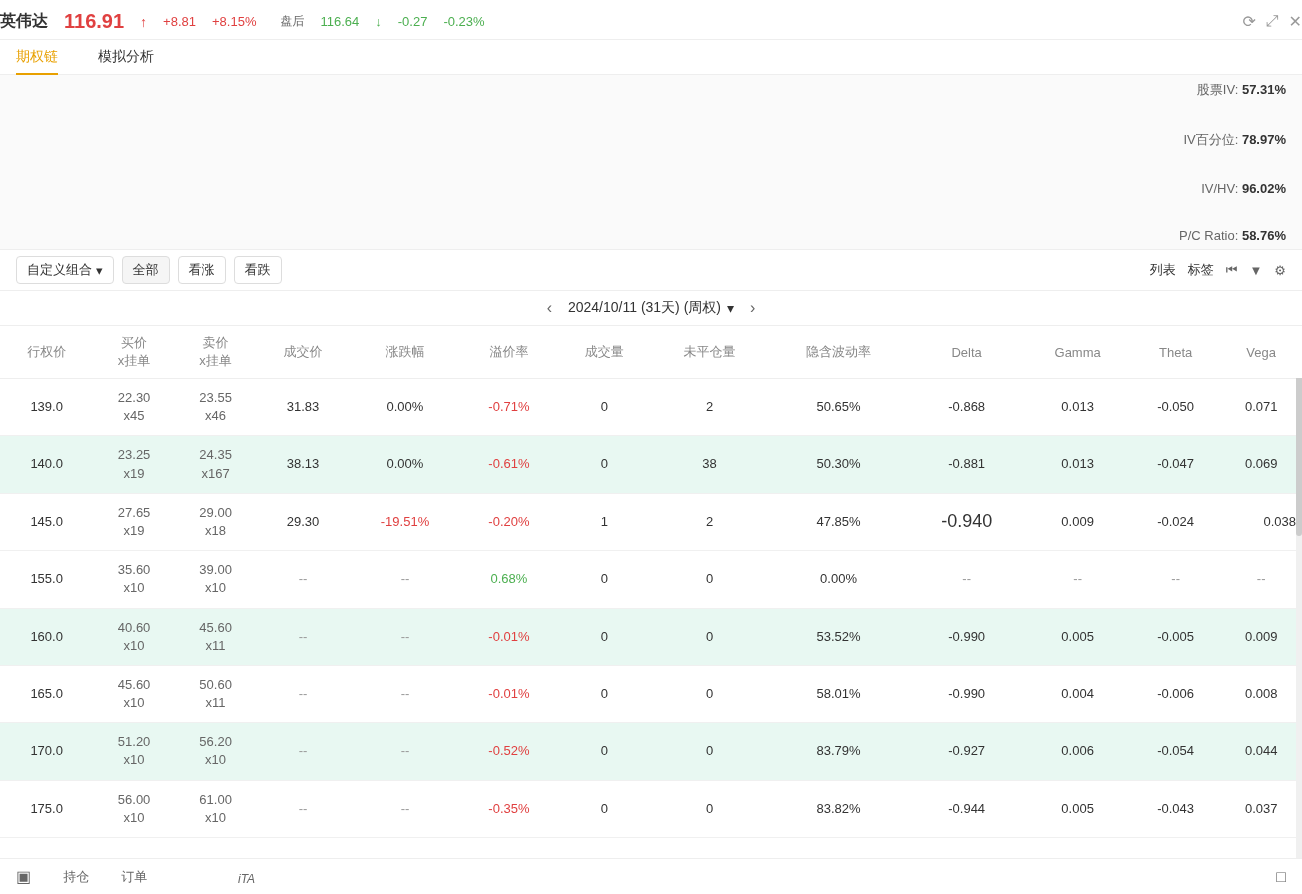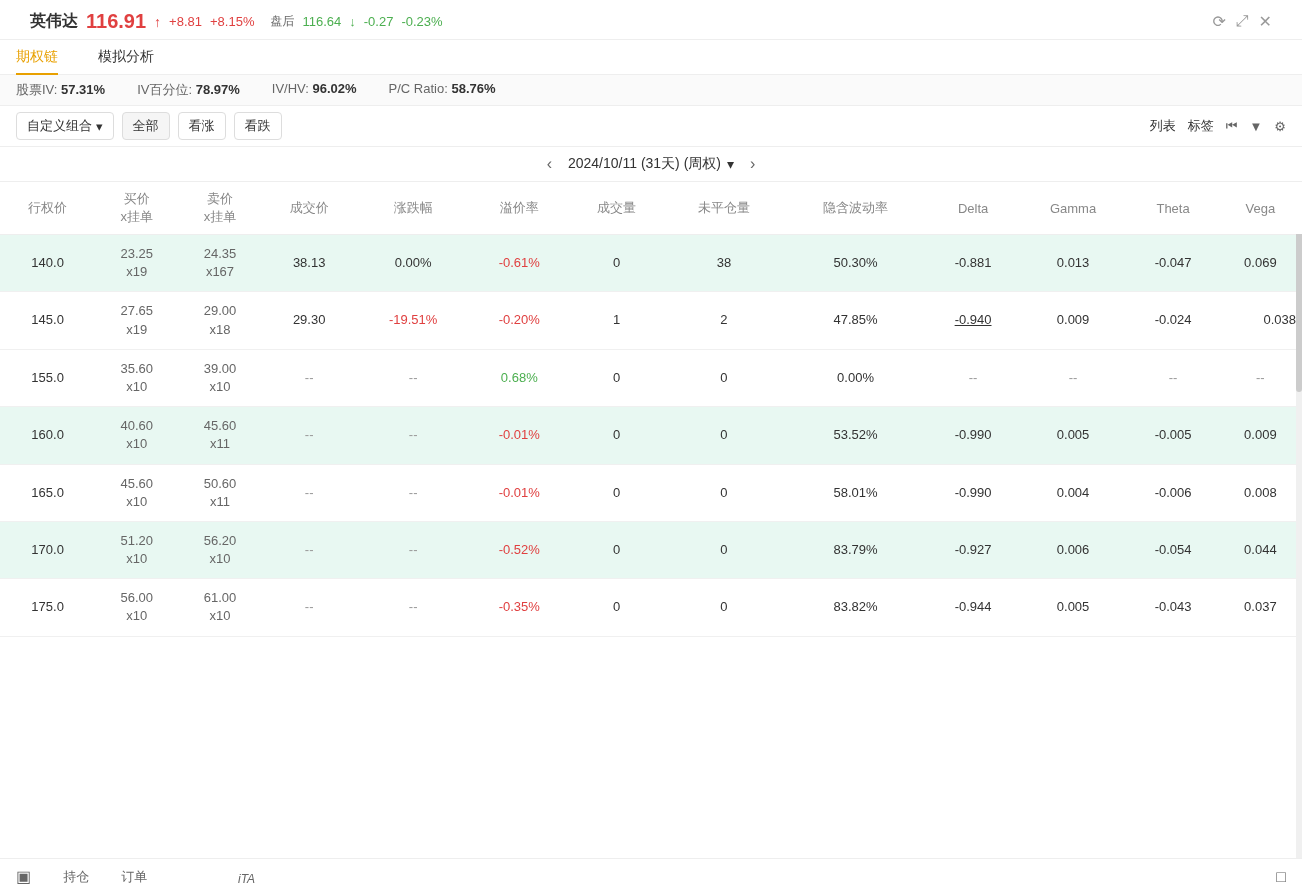--- a/index.html
+++ b/index.html
@@ -8,25 +8,25 @@
       font-size: 13px;
       background: #fff;
       color: #333;
       width: 1302px;
       height: 894px;
       overflow: hidden;
       display: flex;
       flex-direction: column;
     }
     .header {
-      padding: 10px 30px 6px;
-      border-bottom: 1px solid #eee;
-      display: flex;
-      align-items: center;
-      gap: 8px;
+      padding: 10px 0 6px;
+      border-bottom: 1px solid #eee;
+      display: flex;
+      align-items: center;
+      gap: 16px;
     }
     .stock-name {
       font-size: 16px;
       font-weight: bold;
       color: #333;
     }
     .stock-price {
       font-size: 20px;
       font-weight: bold;
       color: #e04040;
@@ -64,27 +64,28 @@
       content: '';
       position: absolute;
       bottom: -1px;
       left: 0;
       right: 0;
       height: 2px;
       background: #e8a000;
     }
     .stats-bar {
       display: flex;
-      align-items: flex-start;
+      align-items: flex-end;
       padding: 6px 16px;
       gap: 32px;
       background: #fafafa;
       border-bottom: 1px solid #eee;
       font-size: 13px;
       color: #666;
+      flex-direction: column;
     }
     .stats-bar span strong { color: #333; }
     .toolbar {
       display: flex;
       align-items: center;
       padding: 6px 16px;
       border-bottom: 1px solid #eee;
       gap: 8px;
     }
     .btn-custom {
@@ -294,20 +295,37 @@
         <th>成交量</th>
         <th>未平仓量</th>
         <th>隐含波动率</th>
         <th>Delta</th>
         <th>Gamma</th>
         <th>Theta</th>
         <th>Vega</th>
       </tr>
     </thead>
     <tbody id="table-body">
+    <tr style="background: rgb(255, 255, 255); border-bottom: 1px solid rgb(240, 240, 240);">
+          <td class="strike-col" style="white-space: pre-line; text-align: center; padding: 10px 6px; font-size: 13px;">139.0</td>
+          <td class="bid-ask" style="white-space: pre-line; text-align: center; padding: 10px 6px; font-size: 13px;">22.30
+x45</td>
+          <td class="bid-ask" style="white-space: pre-line; text-align: center; padding: 10px 6px; font-size: 13px;">23.55
+x46</td>
+          <td style="white-space: pre-line; text-align: center; padding: 10px 6px; font-size: 13px;">31.83</td>
+          <td style="white-space: pre-line; text-align: center; padding: 10px 6px; font-size: 13px;">0.00%</td>
+          <td class="red" style="white-space: pre-line; text-align: center; padding: 10px 6px; font-size: 13px;">-0.71%</td>
+          <td style="white-space: pre-line; text-align: center; padding: 10px 6px; font-size: 13px;">0</td>
+          <td style="white-space: pre-line; text-align: center; padding: 10px 6px; font-size: 13px;">2</td>
+          <td style="white-space: pre-line; text-align: center; padding: 10px 6px; font-size: 13px;">50.65%</td>
+          <td style="white-space: pre-line; text-align: center; padding: 10px 6px; font-size: 13px;">-0.868</td>
+          <td style="white-space: pre-line; text-align: center; padding: 10px 6px; font-size: 13px;">0.013</td>
+          <td style="white-space: pre-line; text-align: center; padding: 10px 6px; font-size: 13px;">-0.050</td>
+          <td style="white-space: pre-line; text-align: center; padding: 10px 6px; font-size: 13px;">0.071</td>
+        </tr>
         <tr style="background: rgb(232, 248, 242); border-bottom: 1px solid rgb(240, 240, 240);">
           <td class="strike-col" style="white-space: pre-line; text-align: center; padding: 10px 6px; font-size: 13px;">140.0</td>
           <td class="bid-ask" style="white-space: pre-line; text-align: center; padding: 10px 6px; font-size: 13px;">23.25
 x19</td>
           <td class="bid-ask" style="white-space: pre-line; text-align: center; padding: 10px 6px; font-size: 13px;">24.35
 x167</td>
           <td style="white-space: pre-line; text-align: center; padding: 10px 6px; font-size: 13px;">38.13</td>
           <td style="white-space: pre-line; text-align: center; padding: 10px 6px; font-size: 13px;">0.00%</td>
           <td class="red" style="white-space: pre-line; text-align: center; padding: 10px 6px; font-size: 13px;">-0.61%</td>
           <td style="white-space: pre-line; text-align: center; padding: 10px 6px; font-size: 13px;">0</td>
@@ -323,21 +341,21 @@
           <td class="bid-ask" style="white-space: pre-line; text-align: center; padding: 10px 6px; font-size: 13px;">27.65
 x19</td>
           <td class="bid-ask" style="white-space: pre-line; text-align: center; padding: 10px 6px; font-size: 13px;">29.00
 x18</td>
           <td style="white-space: pre-line; text-align: center; padding: 10px 6px; font-size: 13px;">29.30</td>
           <td class="red" style="white-space: pre-line; text-align: center; padding: 10px 6px; font-size: 13px;">-19.51%</td>
           <td class="red" style="white-space: pre-line; text-align: center; padding: 10px 6px; font-size: 13px;">-0.20%</td>
           <td style="white-space: pre-line; text-align: center; padding: 10px 6px; font-size: 13px;">1</td>
           <td style="white-space: pre-line; text-align: center; padding: 10px 6px; font-size: 13px;">2</td>
           <td style="white-space: pre-line; text-align: center; padding: 10px 6px; font-size: 13px;">47.85%</td>
-          <td style="white-space: pre-line; text-align: center; padding: 10px 6px; font-size: 13px; text-decoration: underline;">-0.940</td>
+          <td style="white-space: pre-line; text-align: center; padding: 10px 6px; font-size: 18px;">-0.940</td>
           <td style="white-space: pre-line; text-align: center; padding: 10px 6px; font-size: 13px;">0.009</td>
           <td style="white-space: pre-line; text-align: center; padding: 10px 6px; font-size: 13px;">-0.024</td>
           <td style="white-space: pre-line; text-align: right; padding: 10px 6px; font-size: 13px;">0.038</td>
         </tr>
         <tr style="background: rgb(255, 255, 255); border-bottom: 1px solid rgb(240, 240, 240);">
           <td class="strike-col" style="white-space: pre-line; text-align: center; padding: 10px 6px; font-size: 13px;">155.0</td>
           <td class="bid-ask" style="white-space: pre-line; text-align: center; padding: 10px 6px; font-size: 13px;">35.60
 x10</td>
           <td class="bid-ask" style="white-space: pre-line; text-align: center; padding: 10px 6px; font-size: 13px;">39.00
 x10</td>

